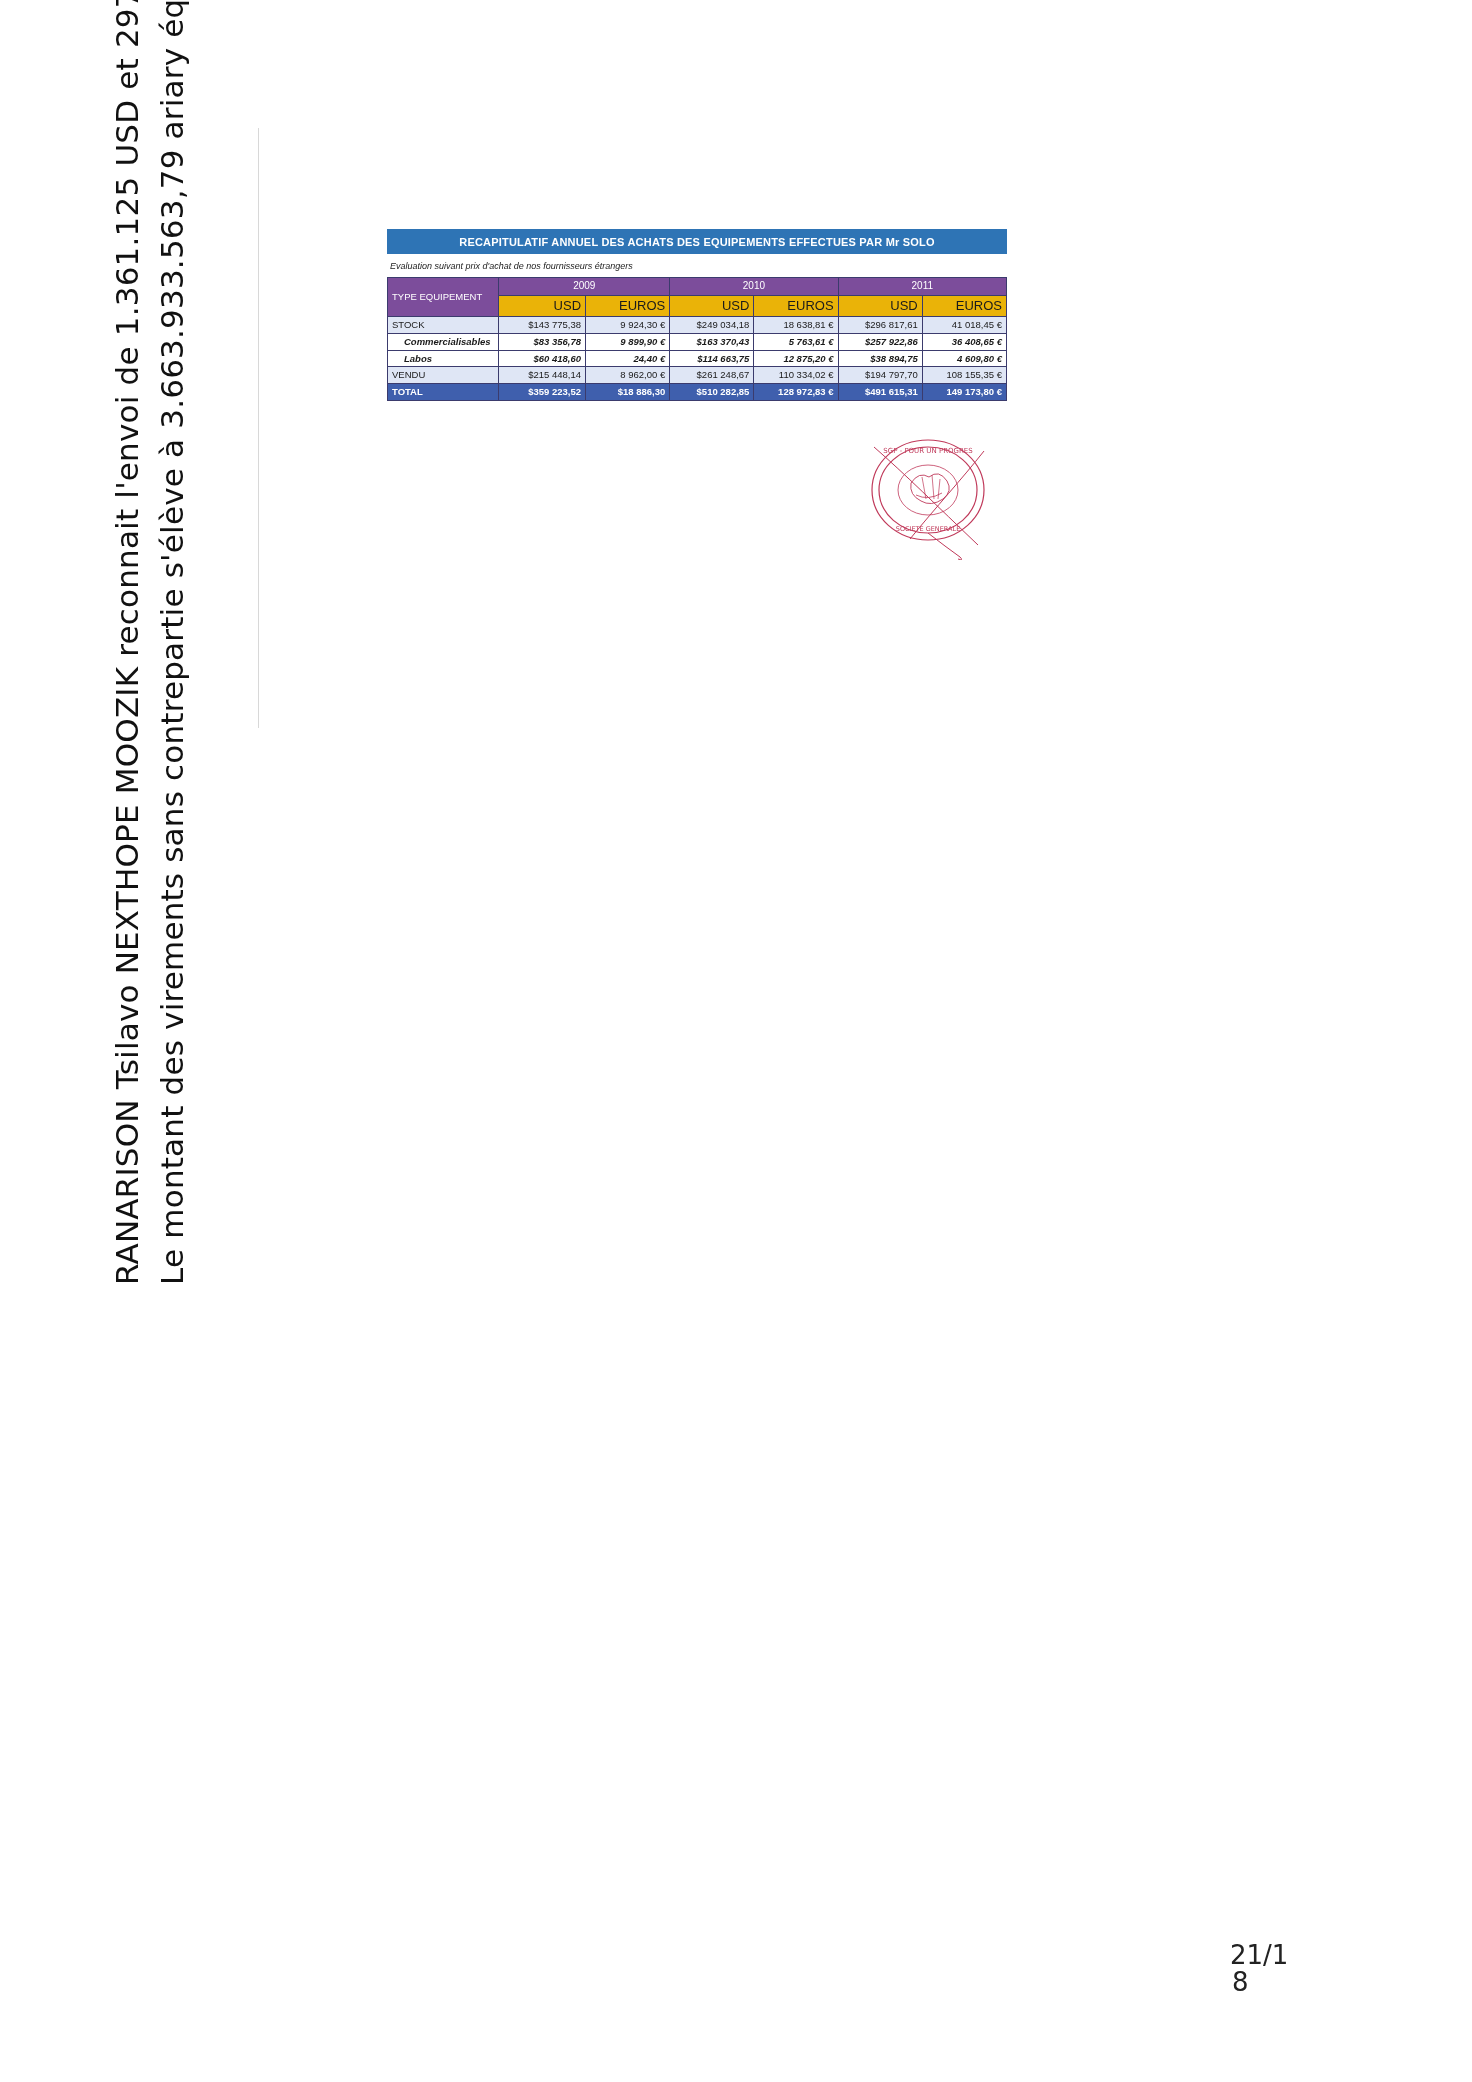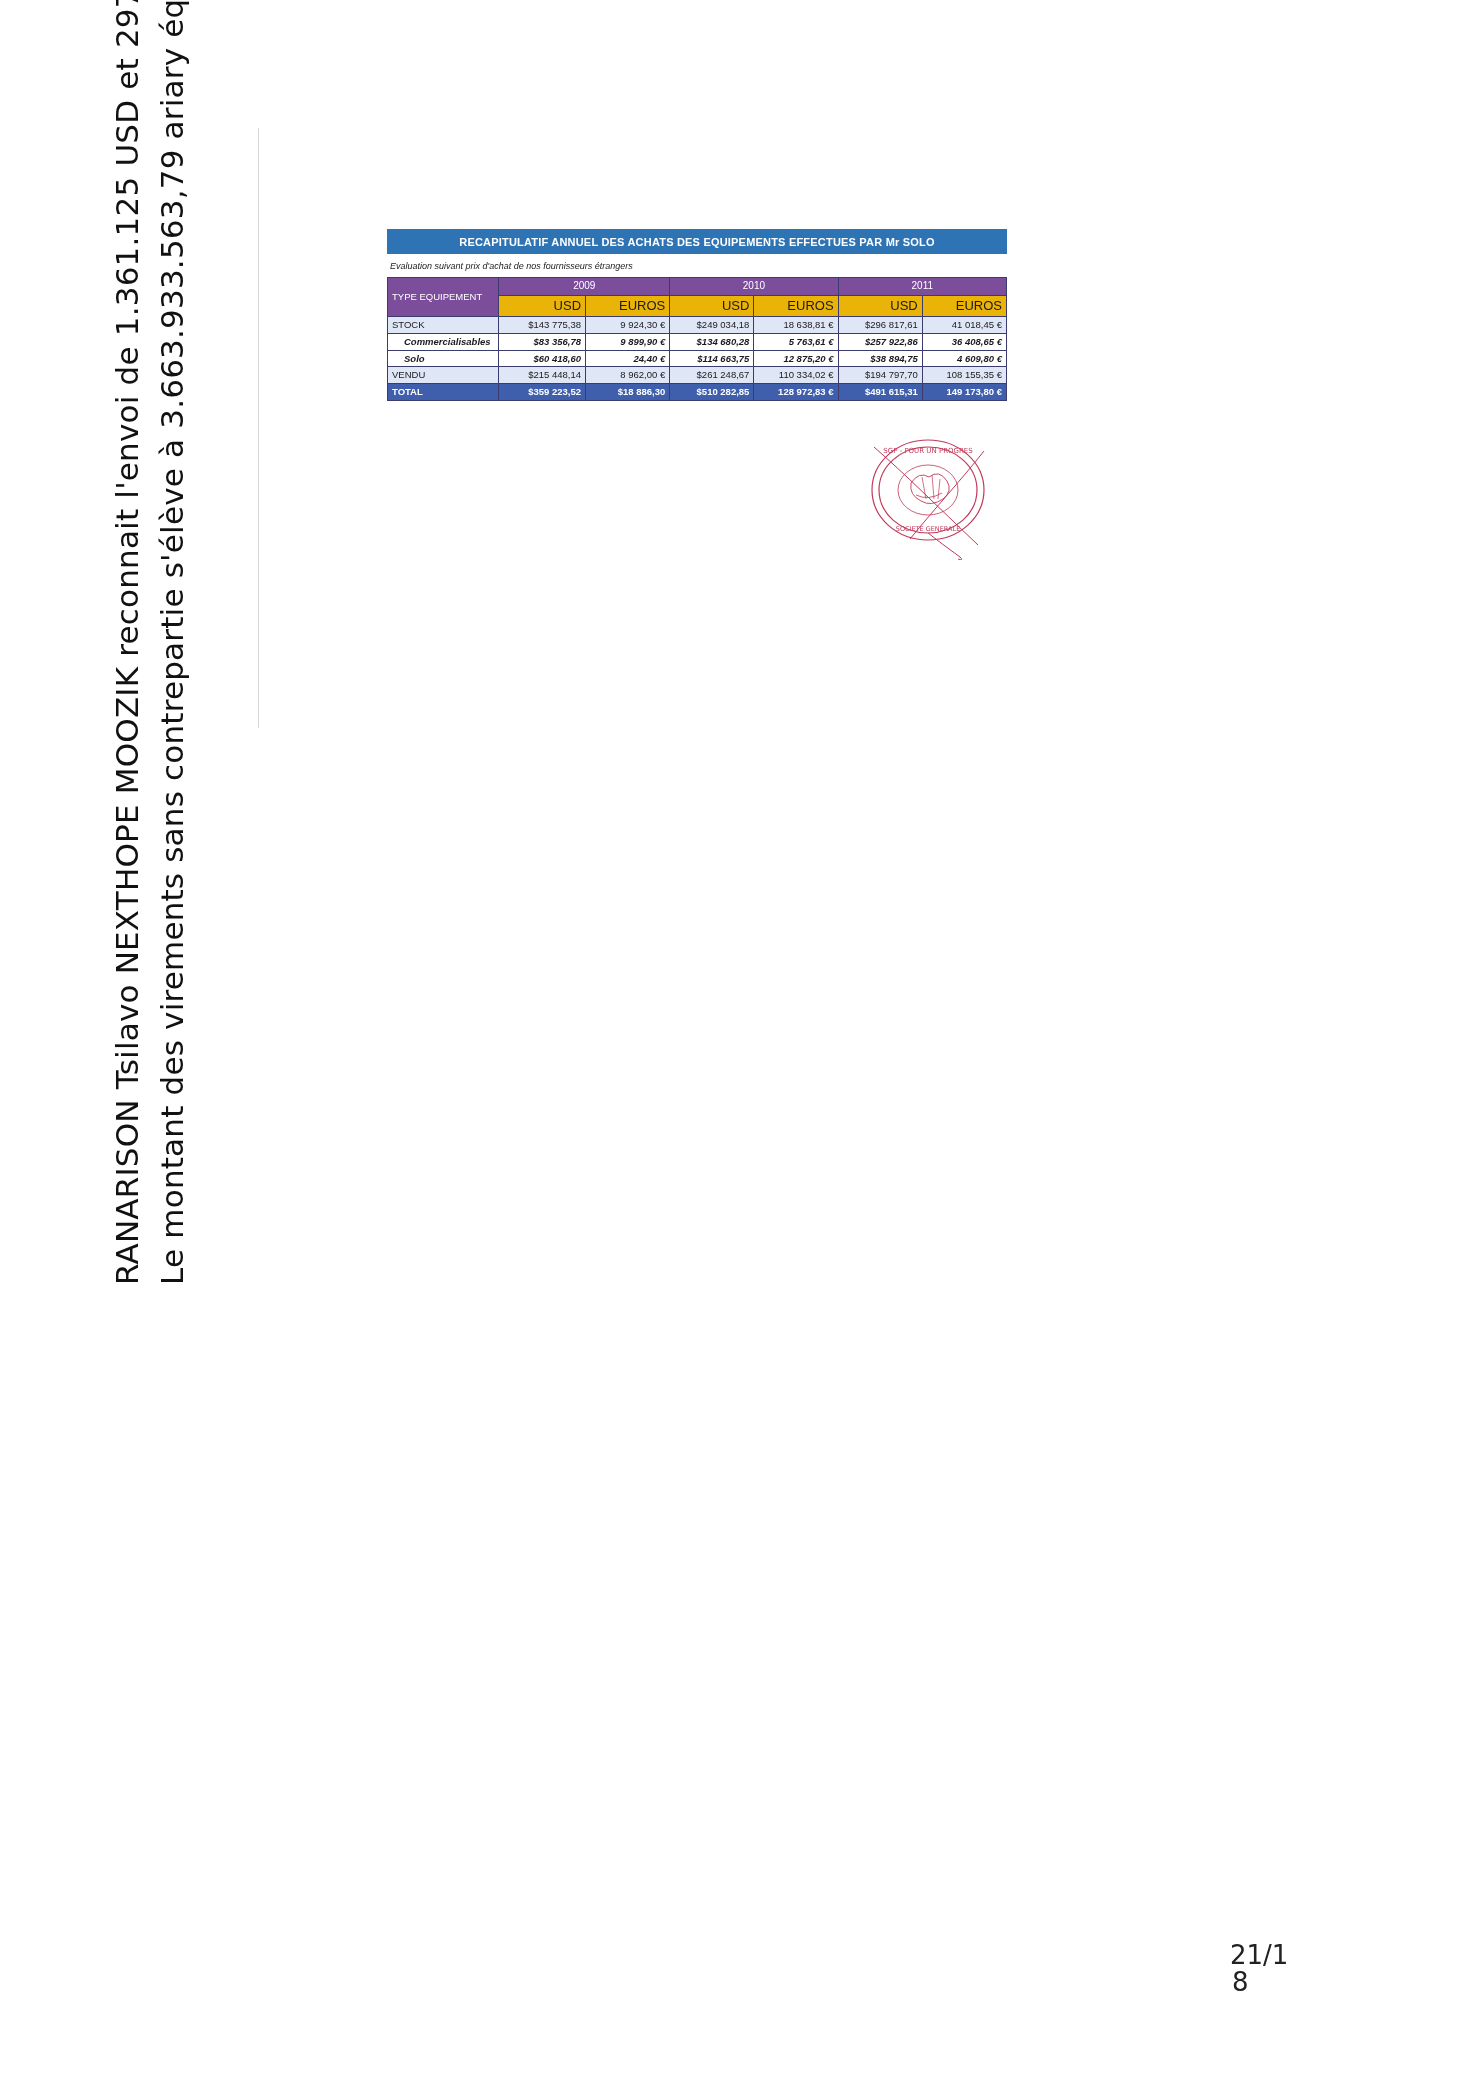--- a/index.html
+++ b/index.html
@@ -207,27 +207,27 @@
         <td class="cell-num">9 924,30 €</td>
         <td class="cell-num thick-left">$249 034,18</td>
         <td class="cell-num">18 638,81 €</td>
         <td class="cell-num thick-left">$296 817,61</td>
         <td class="cell-num">41 018,45 €</td>
       </tr>
       <tr class="row-plain">
         <td class="row-label indent">Commercialisables</td>
         <td class="cell-num thick-left">$83 356,78</td>
         <td class="cell-num">9 899,90 €</td>
-        <td class="cell-num thick-left">$134 680,28</td>
+        <td class="cell-num thick-left">$163 370,43</td>
         <td class="cell-num">5 763,61 €</td>
         <td class="cell-num thick-left">$257 922,86</td>
         <td class="cell-num">36 408,65 €</td>
       </tr>
       <tr class="row-plain">
-        <td class="row-label indent">Solo</td>
+        <td class="row-label indent">Labos</td>
         <td class="cell-num thick-left">$60 418,60</td>
         <td class="cell-num">24,40 €</td>
         <td class="cell-num thick-left">$114 663,75</td>
         <td class="cell-num">12 875,20 €</td>
         <td class="cell-num thick-left">$38 894,75</td>
         <td class="cell-num">4 609,80 €</td>
       </tr>
       <tr class="row-vendu">
         <td class="row-label">VENDU</td>
         <td class="cell-num thick-left">$215 448,14</td>

